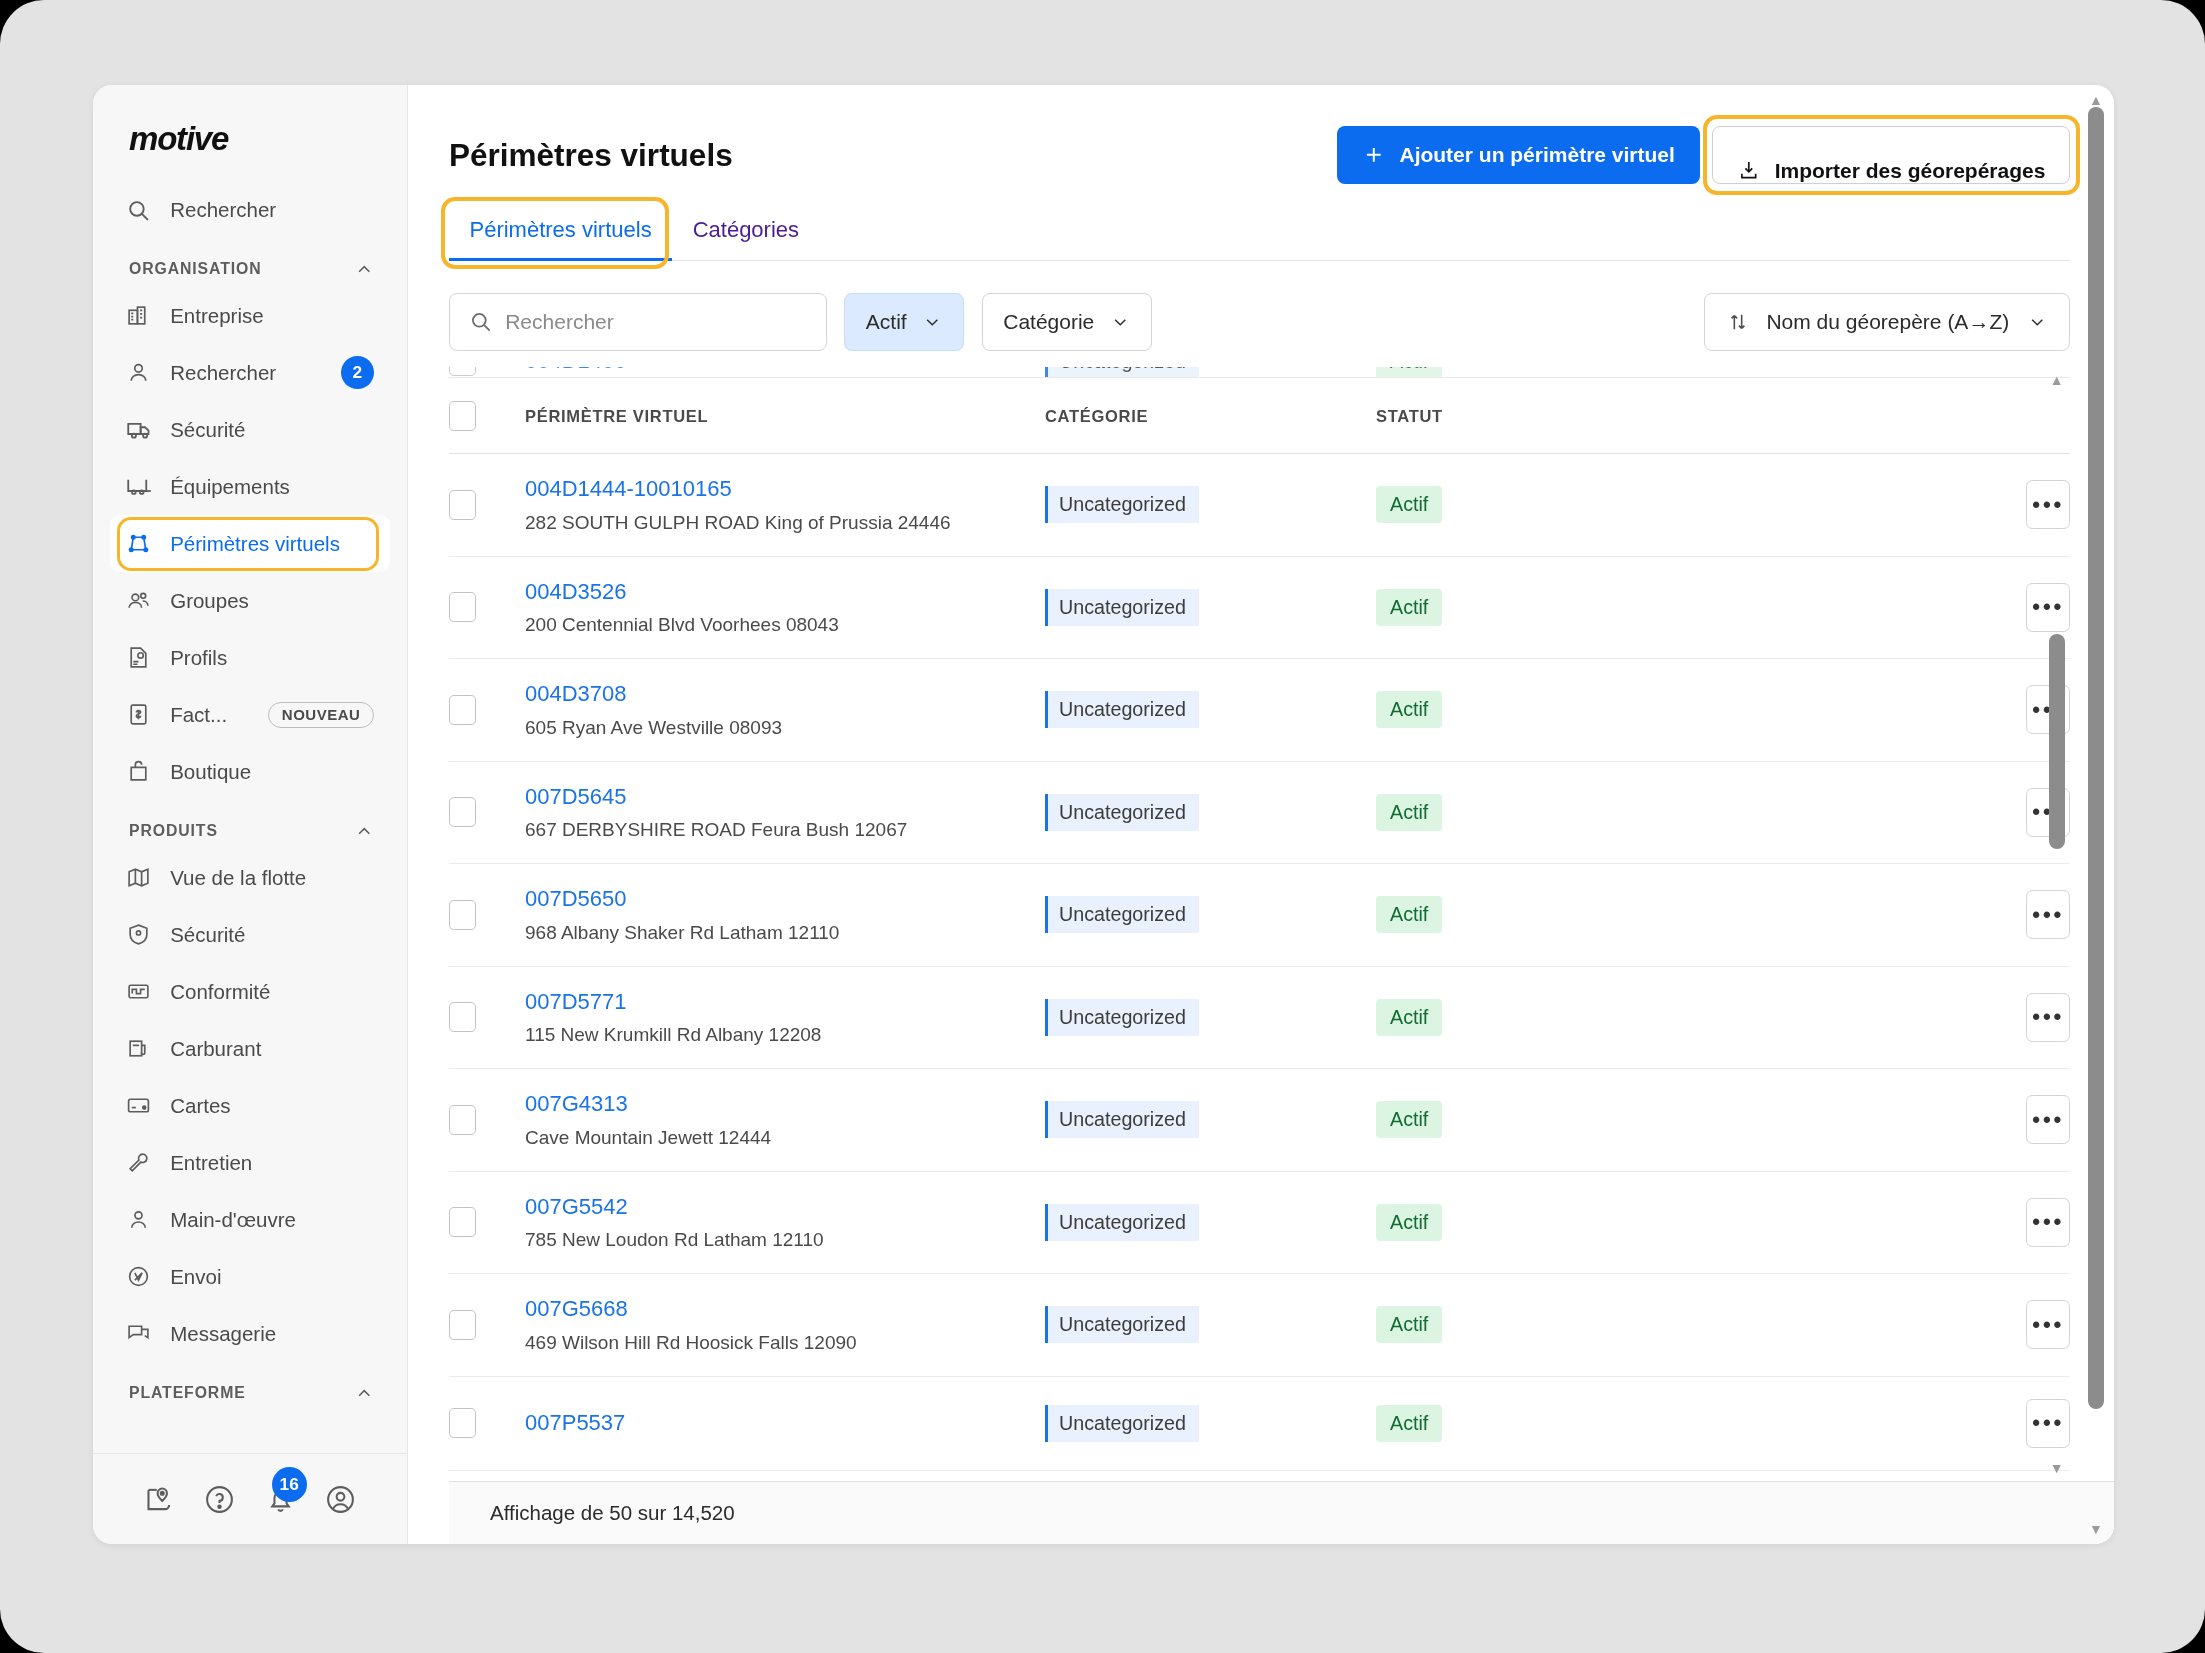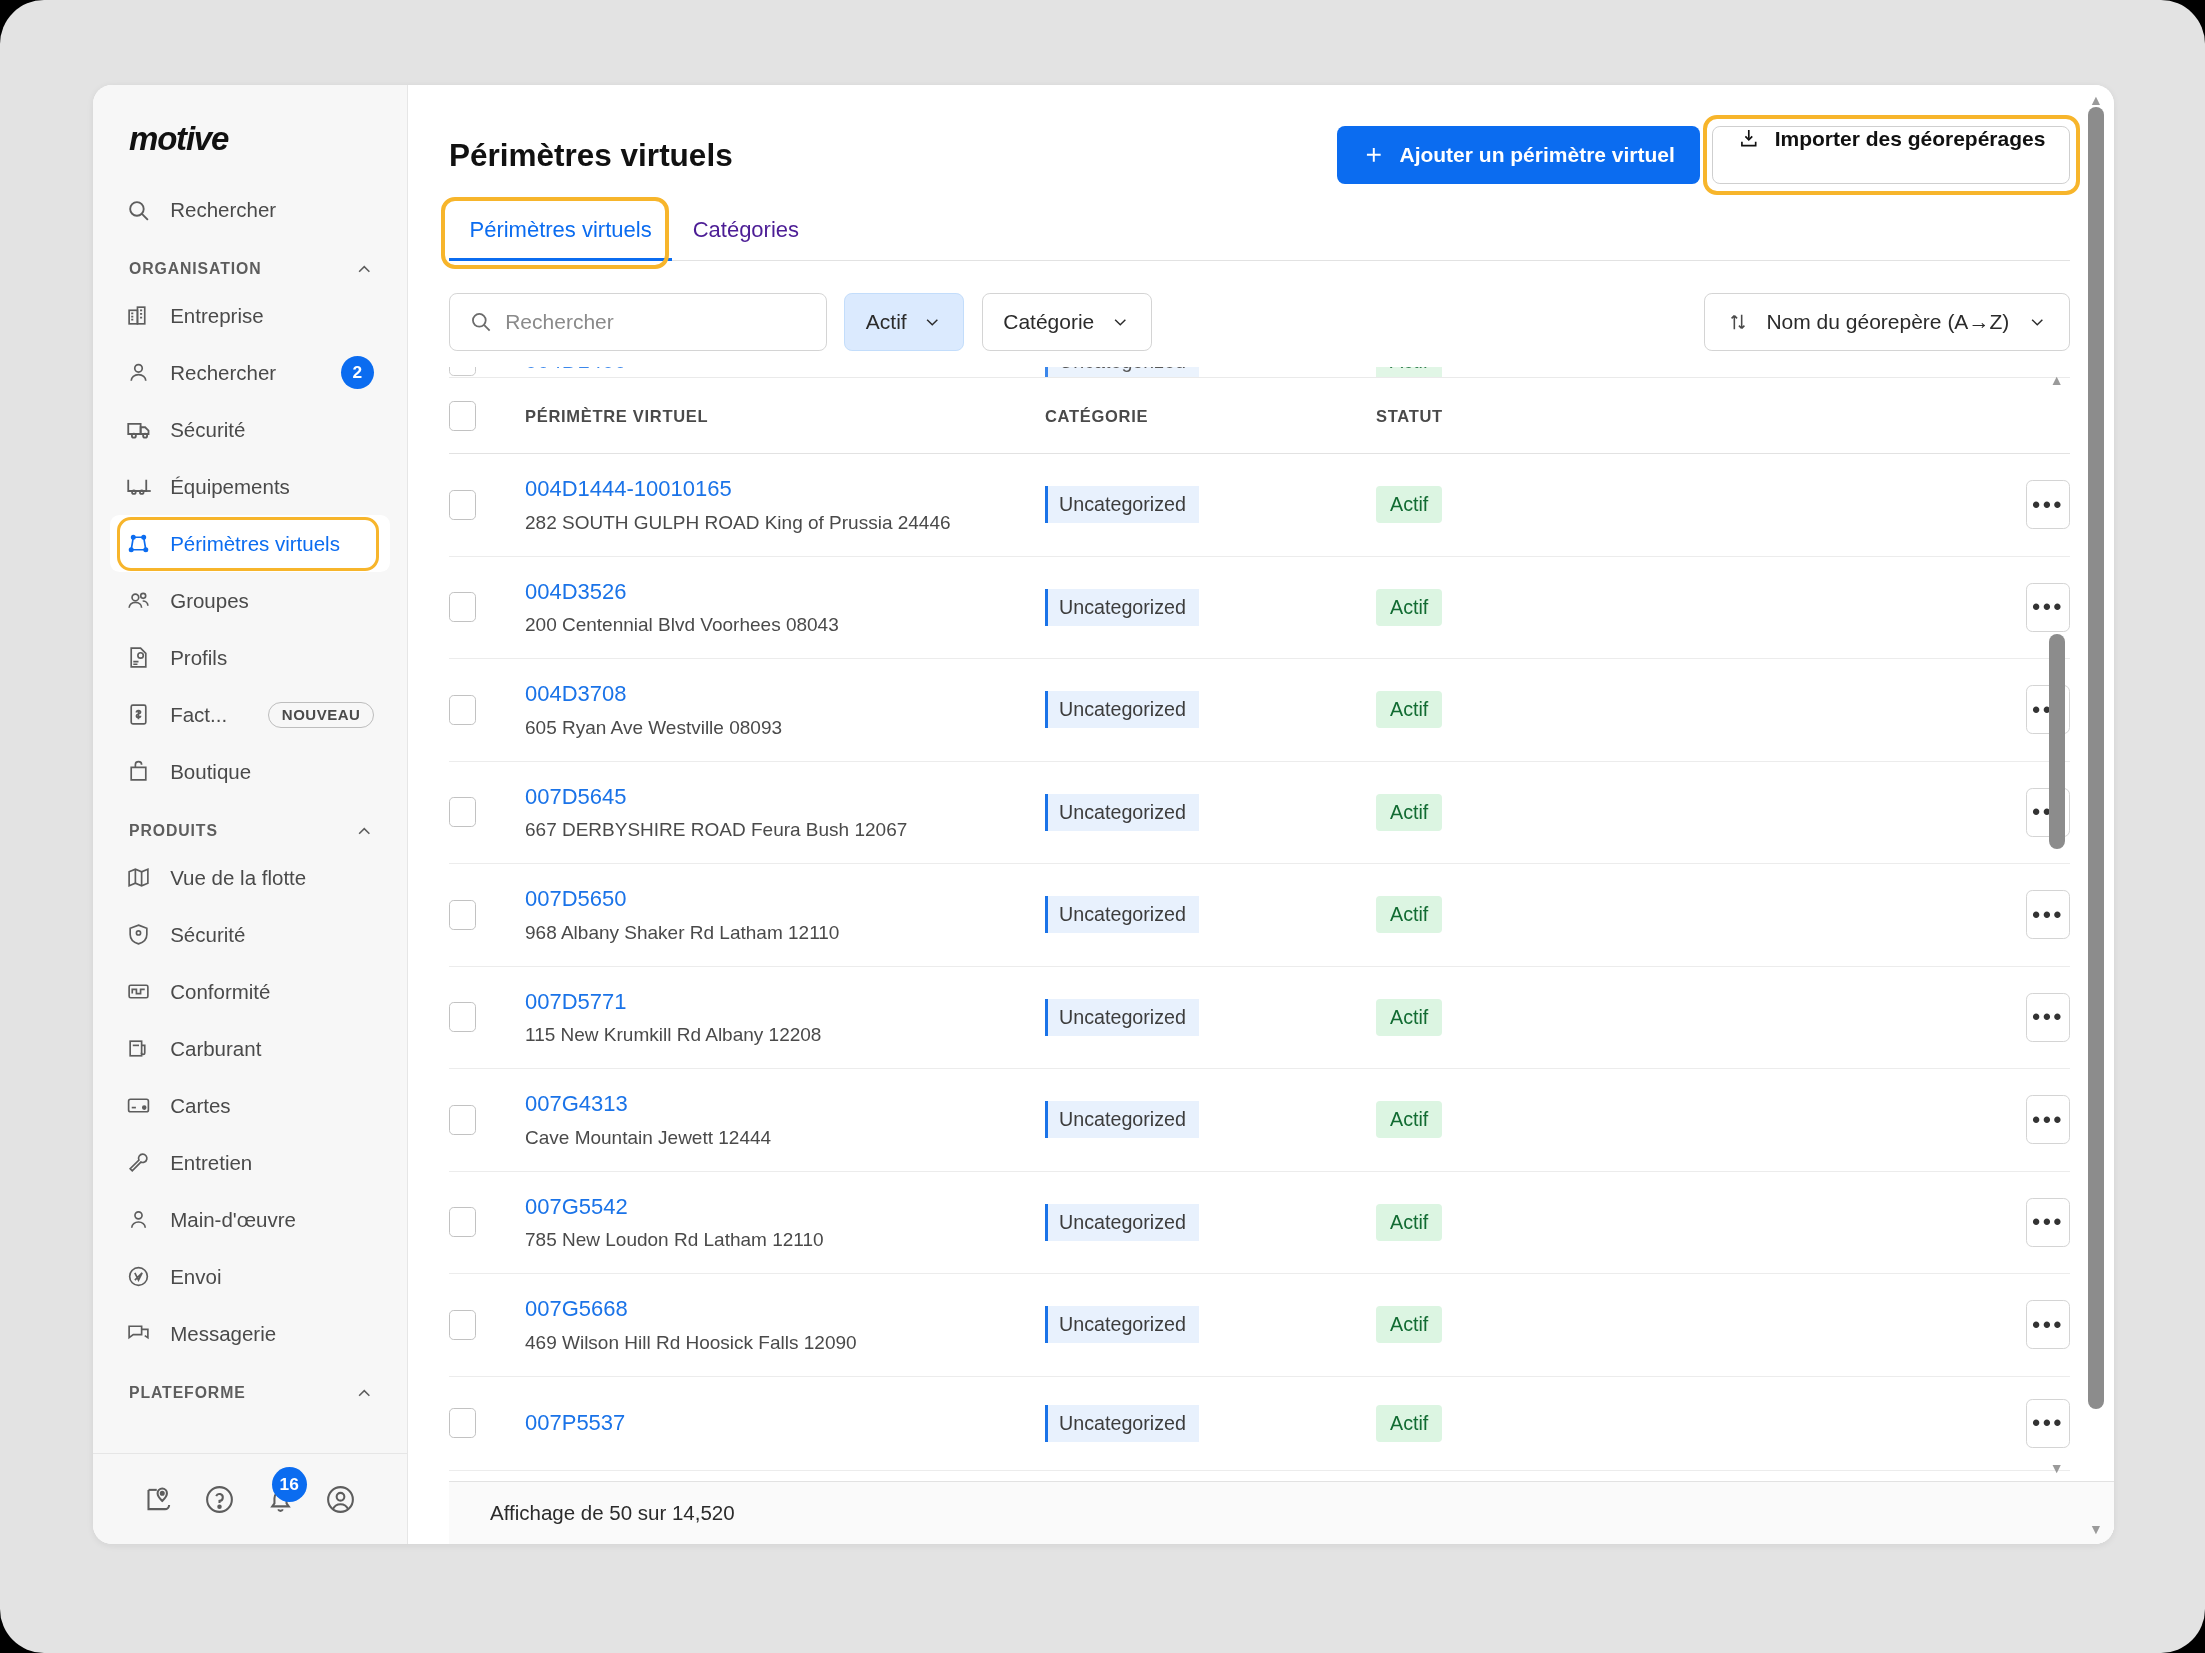--- a/index.html
+++ b/index.html
@@ -105,21 +105,21 @@
   .head-actions { display: flex; align-items: center; gap: 12.6px; position: relative; margin-left: 37px; }
   .btn-primary {
     background: #0b6cf0; color: #fff; border: none; border-radius: 7.9px;
     height: 58px; padding: 0 25px; font-size: 21px; font-weight: 600;
     display: flex; align-items: center; gap: 14px; cursor: pointer;
     font-family: "Liberation Sans", sans-serif;
   }
   .btn-secondary {
     background: #fff; color: #111; border: 0.8px solid #cfcfcf; border-radius: 7.9px;
     height: 58px; padding: 0 23.6px; font-size: 21px; font-weight: 600;
-    display: flex; align-items: flex-start; gap: 14px; cursor: pointer;
+    display: flex; align-items: flex-end; gap: 14px; cursor: pointer;
     font-family: "Liberation Sans", sans-serif;
   }
   .hl-ring {
     position: absolute; border: 4.7px solid #f7b52b; border-radius: 14px;
     pointer-events: none;
   }
 
   .tabs {
     display: flex; align-items: flex-end; gap: 0;
     margin: 33px 44px 0 0; border-bottom: 0.8px solid #e2e2e2;

